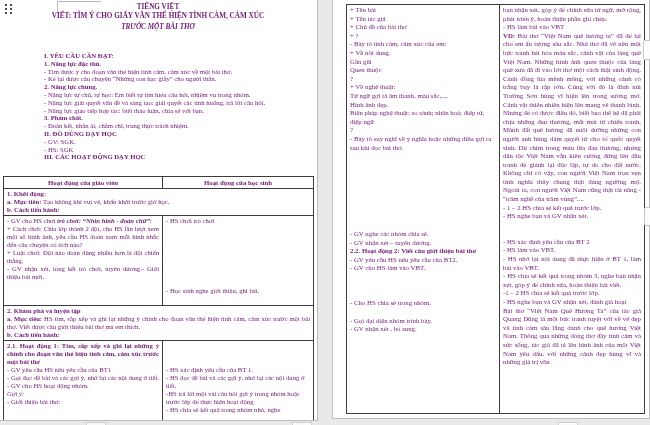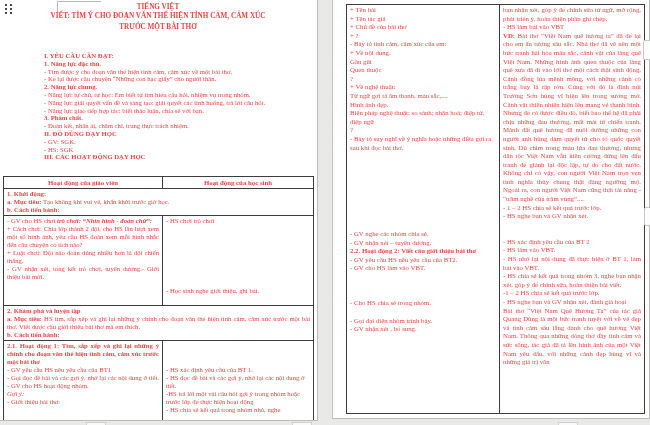--- a/index.html
+++ b/index.html
@@ -1,31 +1,31 @@
 <!DOCTYPE html>
 <html><head>
 <meta charset="utf-8">
 <style>
   html,body{margin:0;padding:0;}
   #screen{position:relative;width:650px;height:425px;background:#e9e9e7;overflow:hidden;
-          font-family:"Liberation Serif","DejaVu Serif",serif;color:#ef4444;}
+          font-family:"Liberation Serif","DejaVu Serif",serif;color:#701a75;}
   .page{position:absolute;background:#fff;}
   #page-left{left:0;top:0;width:317px;height:420px;border-right:1px solid #bdbdbb;border-bottom:1px solid #bdbdbb;overflow:hidden;}
   #page-right{left:332px;top:0;width:316px;height:418px;border-left:1px solid #c4c4c2;border-right:1px solid #bdbdbb;border-bottom:1px solid #bdbdbb;overflow:hidden;}
   
   #drag-handle{position:absolute;left:5px;top:4px;width:9px;height:13px;display:grid;
                grid-template-columns:2px 2px;grid-auto-rows:2px;gap:2px 3px;cursor:grab;}
   #drag-handle span{background:#4c4c4c;width:2px;height:2px;}
   
   #corner-mark{position:absolute;left:57px;top:1px;width:43px;height:11px;
                border-left:1px solid #b8b8b6;border-top:1px solid #b8b8b6;}
   
   .title-block{position:absolute;left:8px;top:3px;width:300px;text-align:center;
                font-weight:bold;font-size:7.2px;line-height:9px;}
-  .title-block div:last-child{margin-top:2px;}
+  .title-block div:last-child{margin-top:2px;font-style:italic;}
   
   .intro{position:absolute;left:44px;top:52px;width:266px;font-size:6.7px;line-height:7.8px;}
   .b{font-weight:bold;}
   .i{font-style:italic;}
   .bi{font-weight:bold;font-style:italic;}
   
   .ltable{position:absolute;left:3px;top:176px;width:309px;border:1px solid #3c3c3c;background:#fff;}
   .trow{display:flex;border-top:1px solid #3c3c3c;}
   .trow:first-child{border-top:none;}
   .tc{padding:1px 3px;font-size:6.7px;line-height:8px;box-sizing:border-box;}
@@ -68,21 +68,21 @@
         <span></span>
         <span></span>
         <span></span>
         <span></span>
         <span></span>
     </div>
     <div id="corner-mark"></div>
 
     <div class="title-block">
         <div>TIẾNG VIỆT</div>
-        <div>VIẾT: TÌM Ý CHO ĐOẠN VĂN THỂ HIỆN TÌNH CẢM, CẢM XÚC</div>
+        <div>VIẾT: TÌM Ý CHO GIẤY VĂN THỂ HIỆN TÌNH CẢM, CẢM XÚC</div>
         <div>TRƯỚC MỘT BÀI THƠ</div>
       </div>
 
     <div class="intro">
         <div class="b">I. YÊU CẦU CẦN ĐẠT:</div>
         <div class="b">1. Năng lực đặc thù.</div>
         <div>- Tìm được ý cho đoạn văn thể hiện tình cảm, cảm xúc về một bài thơ.</div>
         <div>- Kể lại được câu chuyện “Những con hạc giấy” cho người thân.</div>
         <div class="b">2. Năng lực chung.</div>
         <div>- Năng lực tự chủ, tự học: Em biết tự tìm hiểu câu hỏi, nhiệm vụ trong nhóm.</div>

